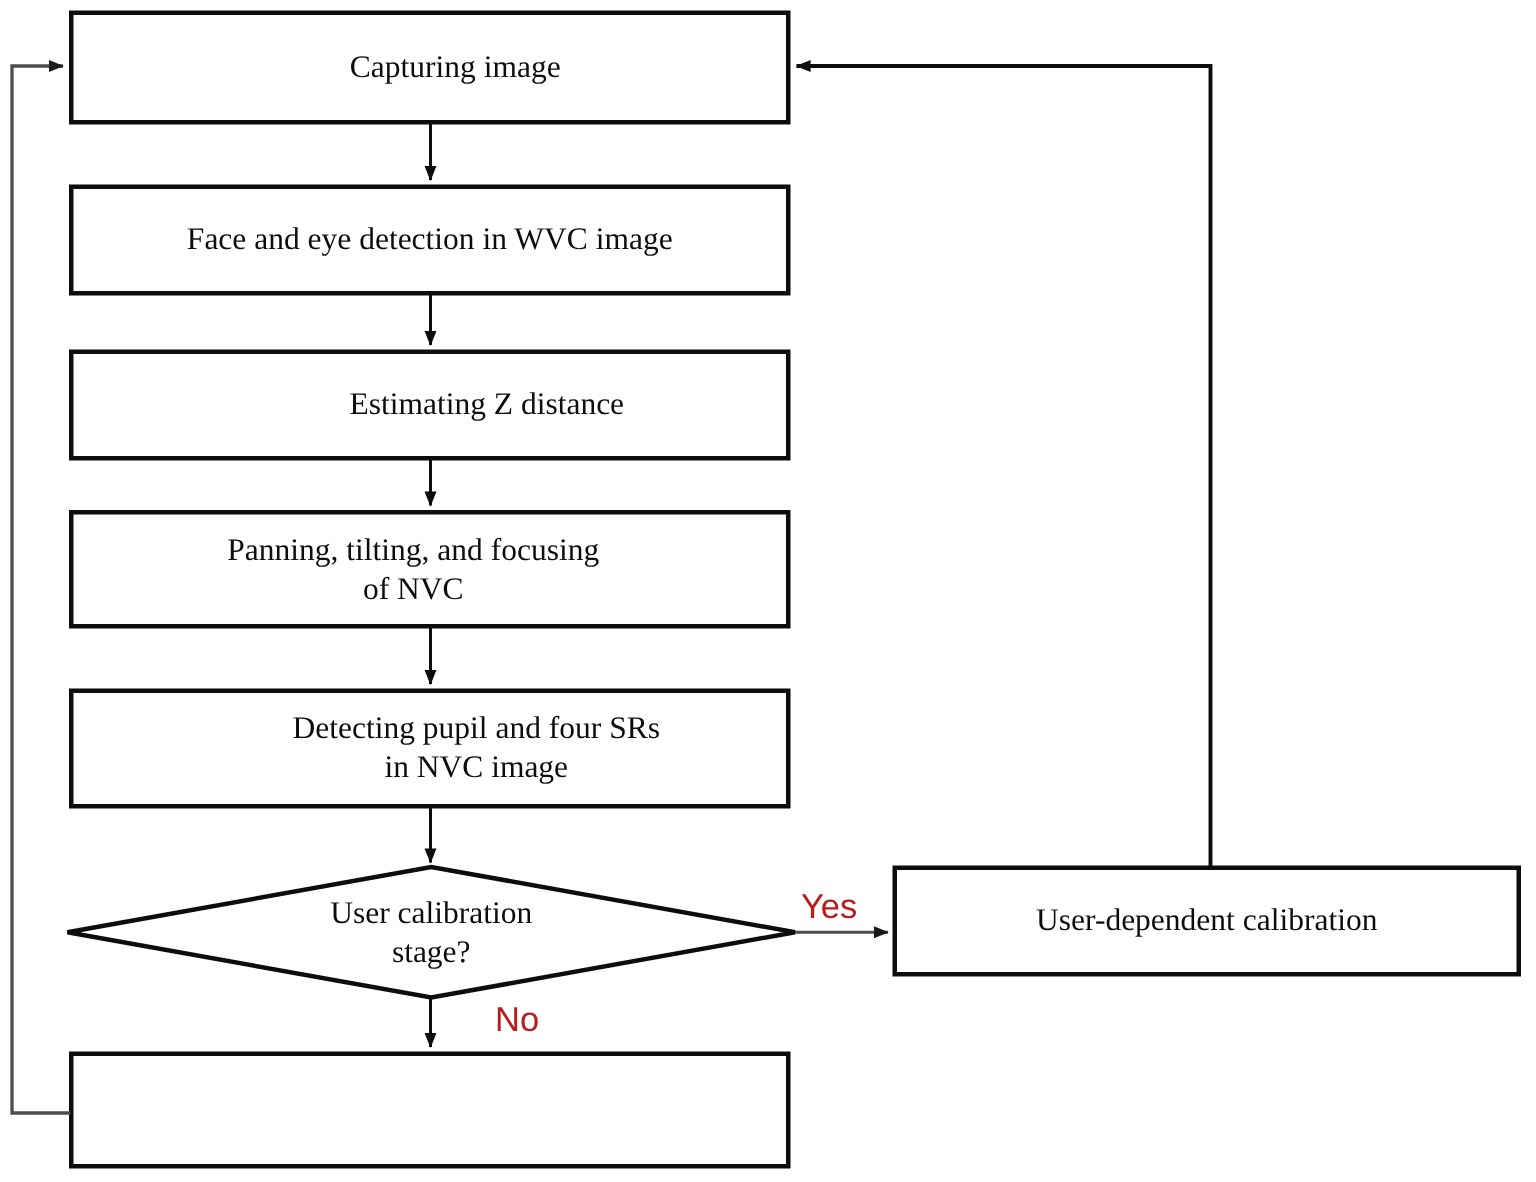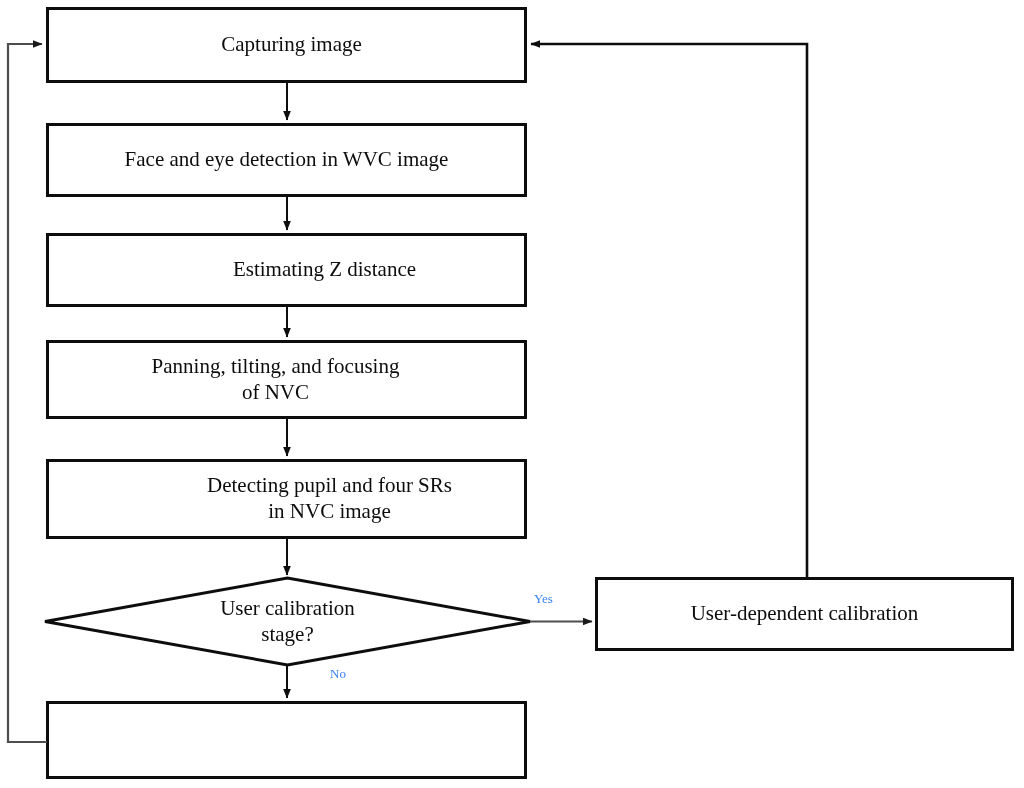--- a/index.html
+++ b/index.html
@@ -31,23 +31,23 @@
     text-align: center;
     font-family: "Liberation Serif", "DejaVu Serif", serif;
     font-size: 21px;
     line-height: 1.22;
     color: #0d0d0d;
     white-space: pre-line;
     pointer-events: none;
   }
   .edge-label {
     position: absolute;
-    font-family: Liberation Serif, serif;
-    font-size: 13px;
-    color: #3b82f6;
+    font-family: Liberation Sans, sans-serif;
+    font-size: 23px;
+    color: #b91c1c;
     white-space: nowrap;
   }
 </style>
 </head>
 <body>
 
 <div id="canvas">
 
   <svg class="flow-svg" viewBox="0 0 1024 788">
     <defs>
@@ -87,30 +87,30 @@
 
     <line x1="287" y1="665" x2="287" y2="698" stroke="#0d0d0d" stroke-width="2" marker-end="url(#arrowFilled)"></line>
 
     <line x1="530" y1="621.5" x2="592" y2="621.5" stroke="#4d4d4d" stroke-width="2" marker-end="url(#arrowFilledThin)"></line>
 
     <path d="M 807,578 L 807,44 L 531,44" fill="none" stroke="#0d0d0d" stroke-width="2.6" marker-end="url(#arrowFilled)"></path>
 
     <path d="M 47,742 L 8,742 L 8,44 L 42,44" fill="none" stroke="#4d4d4d" stroke-width="2.2" marker-end="url(#arrowFilledThin)"></path>
   </svg>
 
-  <div class="node-text" style="left:41px; top:8px; width:501px; height:74px;">Capturing image</div>
+  <div class="node-text" style="left:53px; top:8px; width:501px; height:74px;">Capturing image</div>
 
   <div class="node-text" style="left:47px; top:124px; width:479px; height:72px;border-radius:13px;">Face and eye detection in WVC image</div>
 
   <div class="node-text" style="left:47px; top:234px; width:555px; height:72px;text-align:center;">Estimating Z distance</div>
 
   <div class="node-text" style="left:36px; top:341px; width:479px; height:77px;">Panning, tilting, and focusing
 of  NVC</div>
 
-  <div class="node-text" style="left:49px; top:460px; width:513px; height:78px;padding-left:24px;">Detecting pupil and four SRs
+  <div class="node-text" style="left:37px; top:460px; width:513px; height:78px;padding-left:24px;">Detecting pupil and four SRs
 in NVC image</div>
 
   <div class="node-text" style="left:45px; top:578px; width:485px; height:87px;">User calibration
 stage?</div>
 
 
   <div class="node-text" style="left:596px; top:578px; width:417px; height:72px;">User-dependent calibration</div>
 
   <div class="edge-label" style="left:534px; top:591px;">Yes</div>
 

